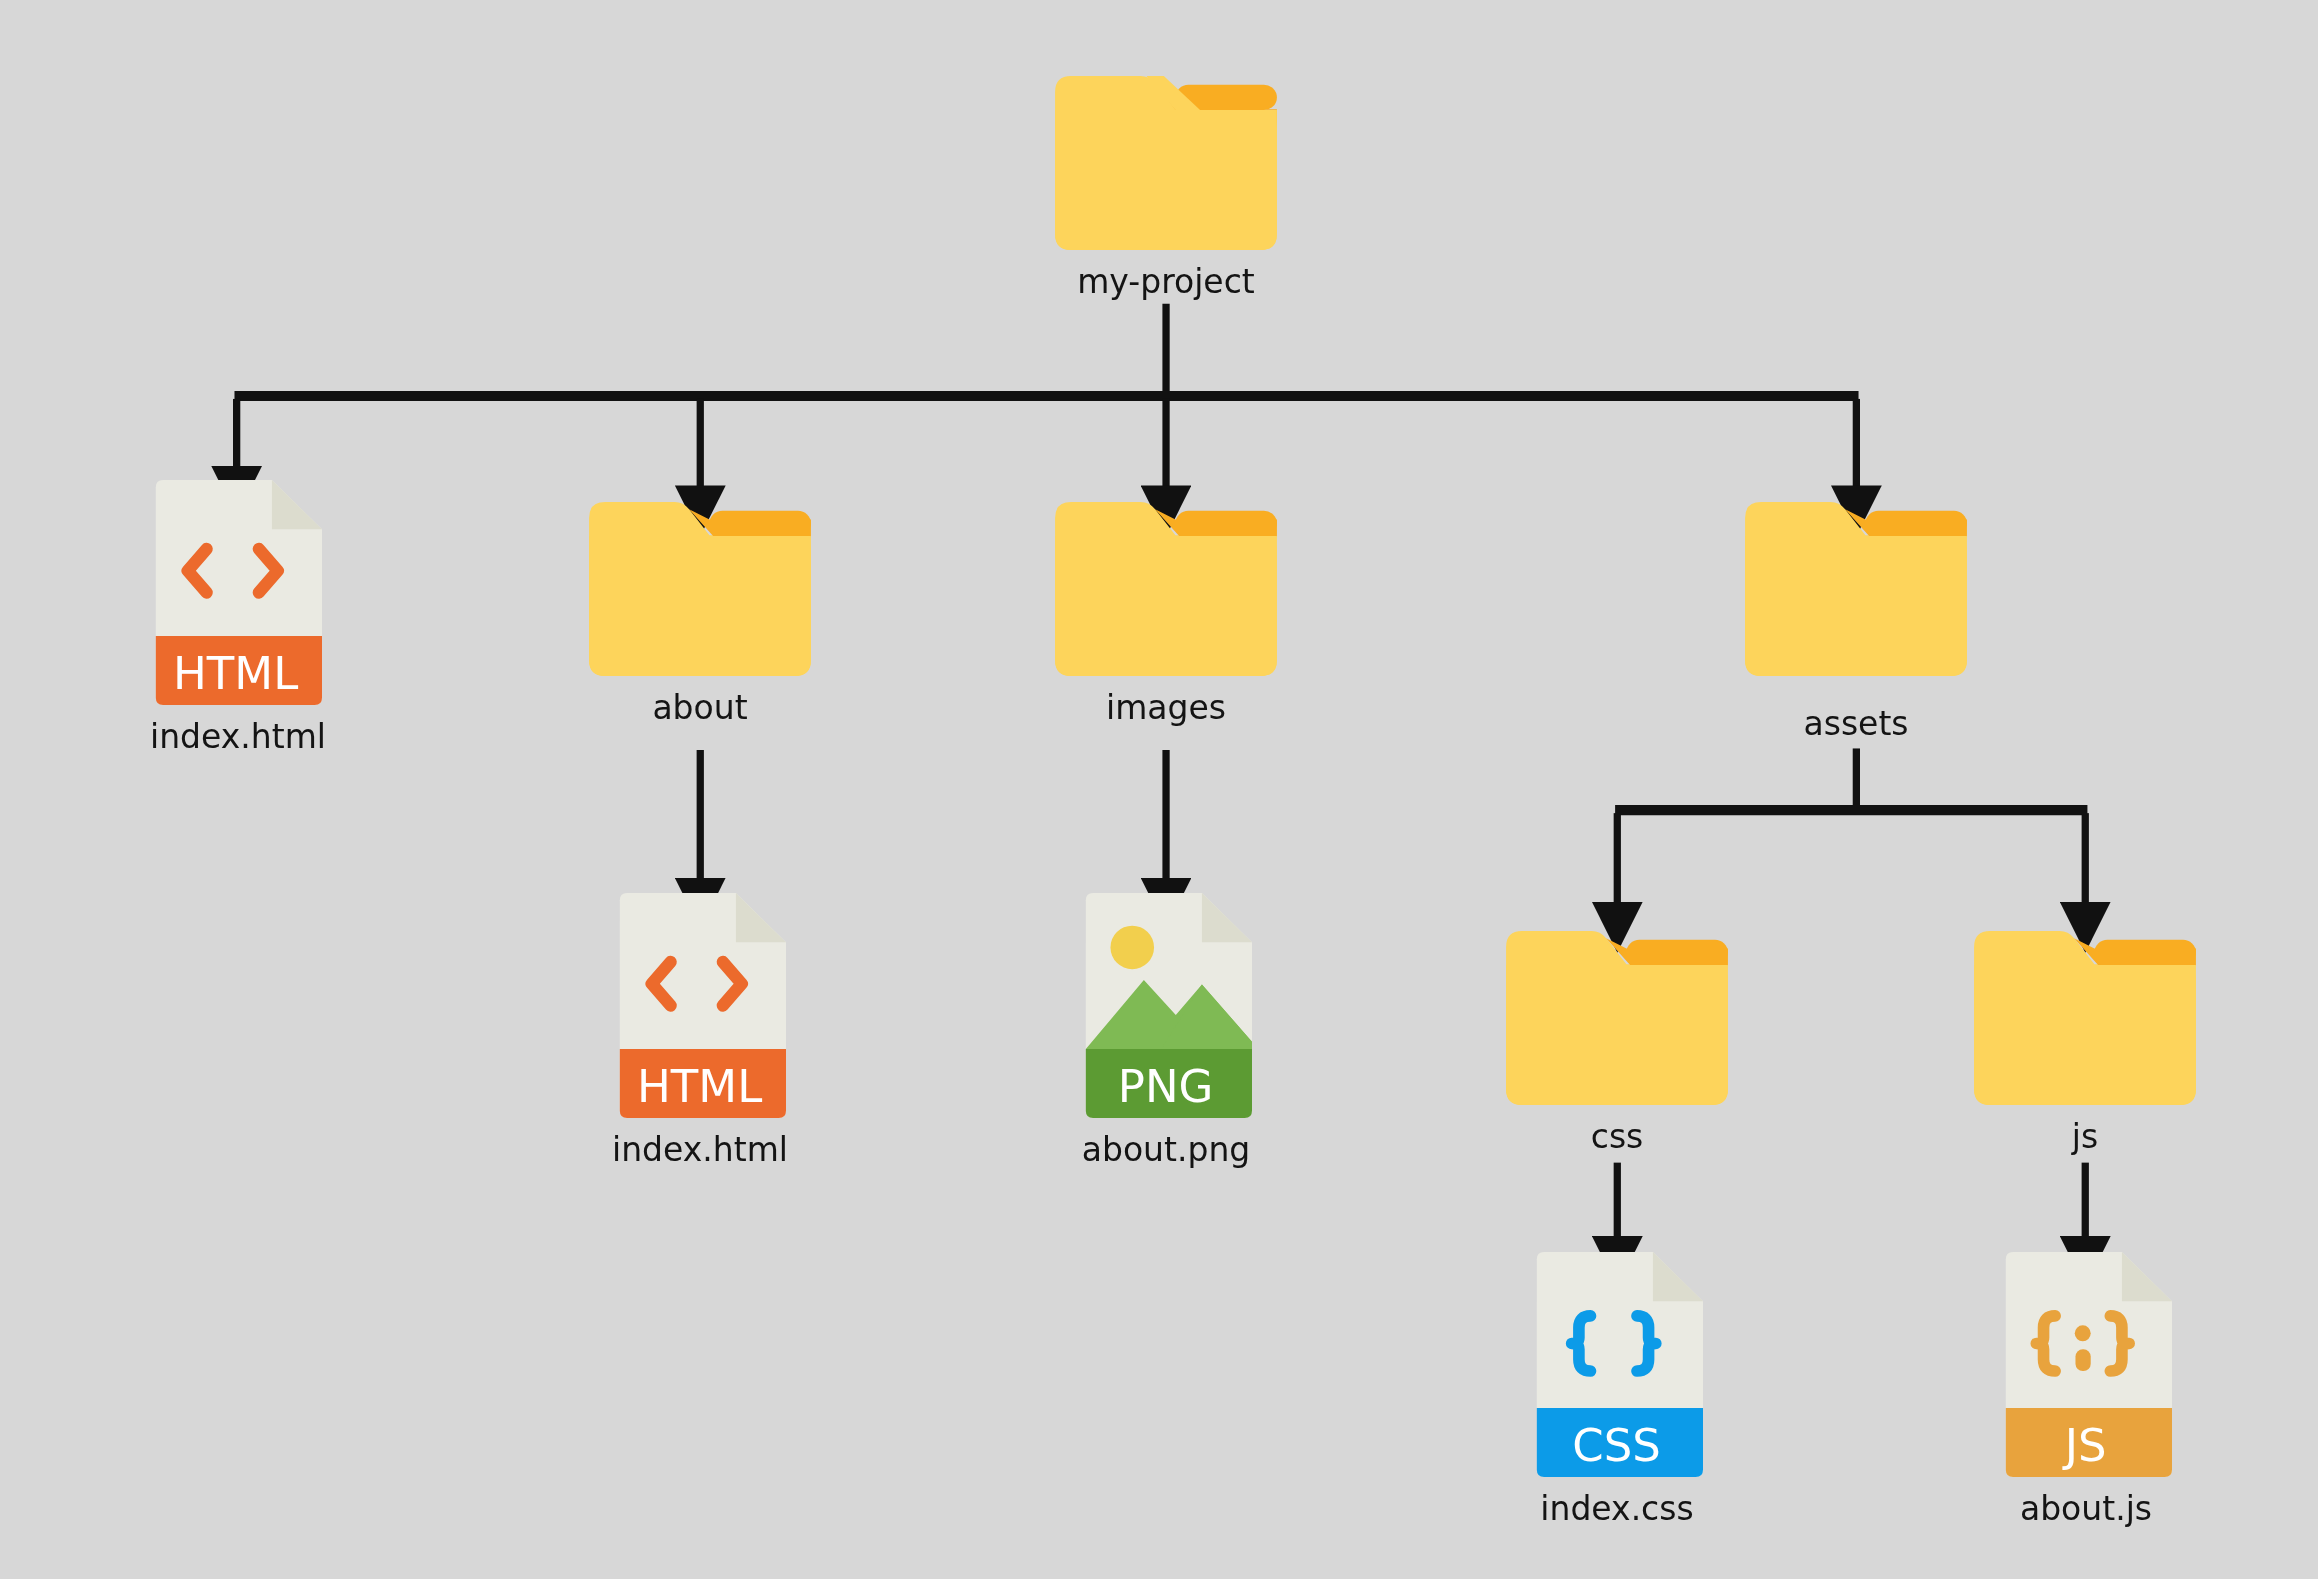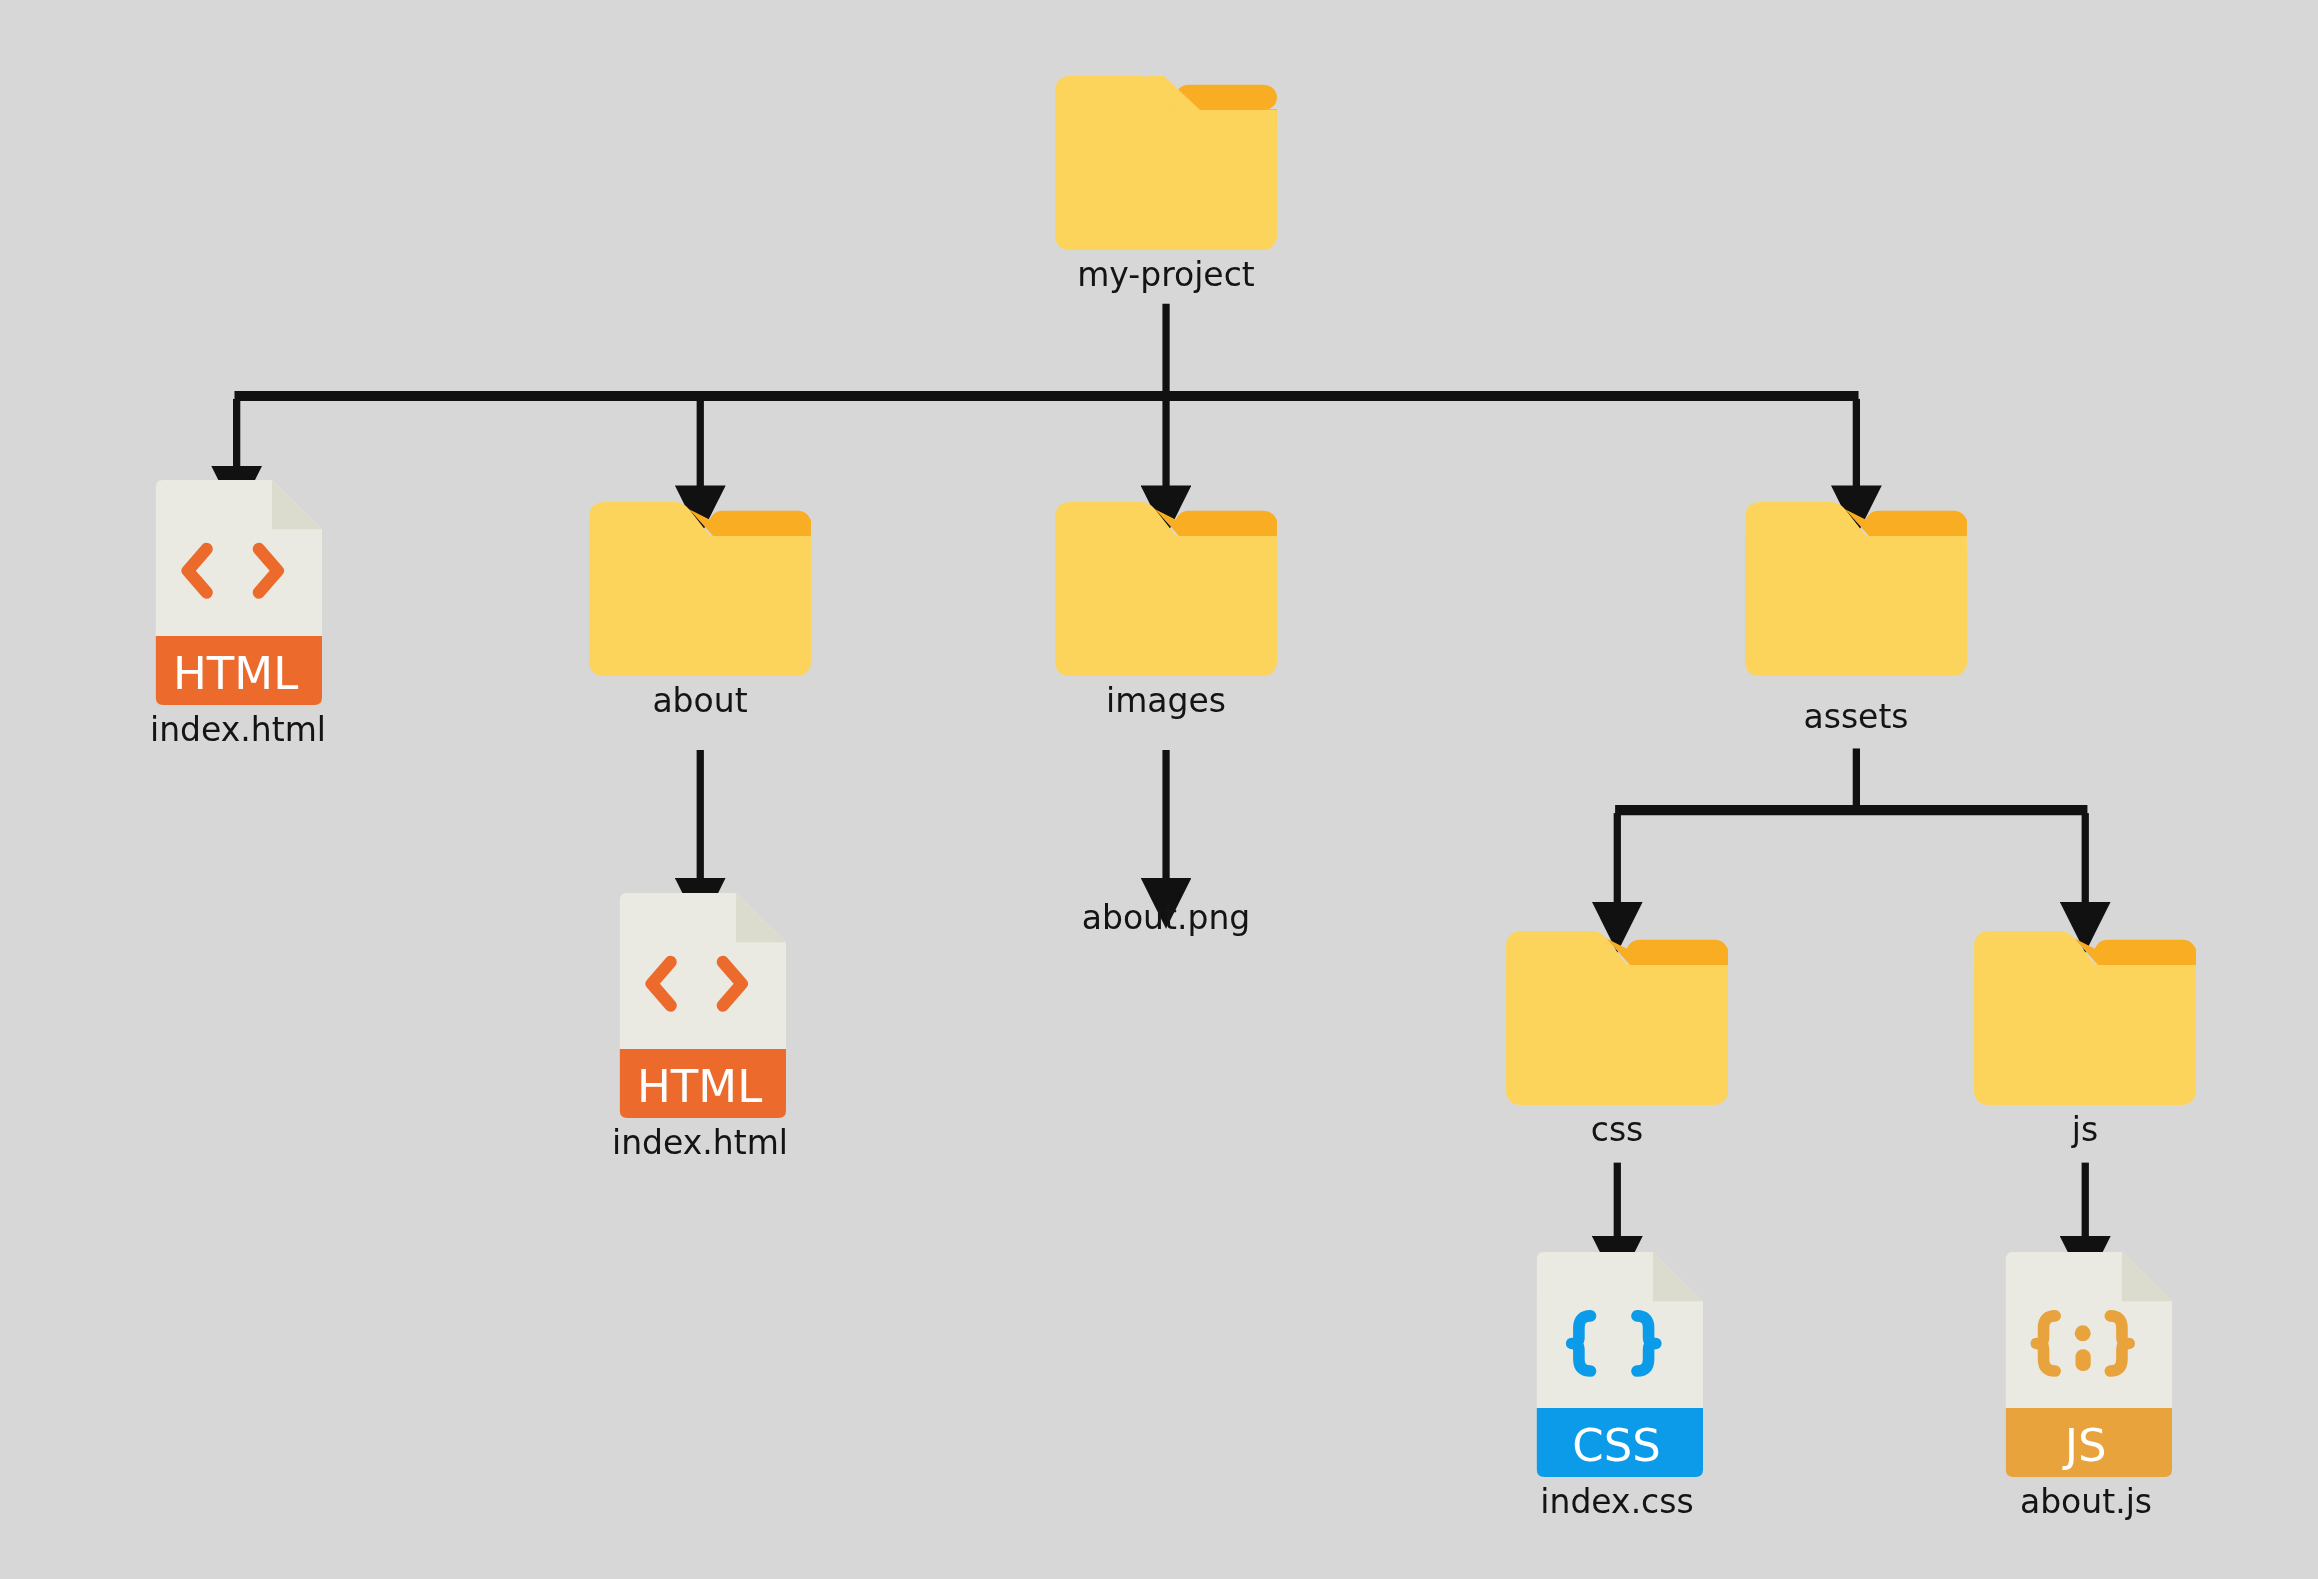--- a/index.html
+++ b/index.html
@@ -23,21 +23,21 @@
   .node {
     position: absolute;
     display: flex;
     flex-direction: column;
     align-items: center;
   }
   .node-label {
     font-size: 33px;
     color: #141414;
     line-height: 1.18;
-    margin-top: 6px;
+    margin-top: 13px;
     white-space: nowrap;
     font-family: "DejaVu Sans", sans-serif;
   }
   .icon-wrap {
     position: relative;
   }
   svg { display: block; }
 </style>
 </head>
 <body>
@@ -150,20 +150,37 @@
       <path d="M8,215 L237,215 L237,300 Q237,310 227,310 L18,310 Q8,310 8,300 Z" fill="#ec6a2c"></path>
       <path d="M78,95 L52,125 L78,155" stroke="#ec6a2c" stroke-width="17" fill="none" stroke-linecap="round" stroke-linejoin="round"></path>
       <path d="M150,95 L176,125 L150,155" stroke="#ec6a2c" stroke-width="17" fill="none" stroke-linecap="round" stroke-linejoin="round"></path>
       <text x="118" y="288" font-family="DejaVu Sans, sans-serif" font-size="62" fill="#ffffff" text-anchor="middle">HTML</text>
     </svg>
   </div>
   <div class="node-label">index.html</div>
 </div>
 
 <div class="node" style="left:1080px; top:893px; width:172px;">
+  <div class="icon-wrap">
+    <svg width="172" height="225" viewBox="0 0 237 310">
+      <path d="M8,10 Q8,0 18,0 L168,0 L237,68 L237,300 Q237,310 227,310
+               L18,310 Q8,310 8,300 Z" fill="#eaeae2"></path>
+      <path d="M168,0 L237,68 L168,68 Z" fill="#dcdcce"></path>
+      <circle cx="72" cy="75" r="30" fill="#f2cf4d"></circle>
+      <path d="M8,215 L237,215 L237,300 Q237,310 227,310 L18,310 Q8,310 8,300 Z" fill="#5c9b33"></path>
+      <clipPath id="pngClip">
+        <path d="M8,10 Q8,0 18,0 L168,0 L237,68 L237,215 L8,215 Z"></path>
+      </clipPath>
+      <g clip-path="url(#pngClip)">
+        <path d="M8,215 L88,120 L132,168 L168,126 L237,205 L237,215 Z" fill="#7fba54"></path>
+        <path d="M112,215 L168,126 L237,205 L237,215 Z" fill="#7fba54"></path>
+      </g>
+      <text x="118" y="288" font-family="DejaVu Sans, sans-serif" font-size="62" fill="#ffffff" text-anchor="middle">PNG</text>
+    </svg>
+  </div>
   <div class="node-label">about.png</div>
 </div>
 
 <div class="node" style="left:1506px; top:931px; width:222px;">
   <div class="icon-wrap">
     <svg width="222" height="174" viewBox="0 0 306 240">
       <path d="M0,22 Q0,0 22,0 L118,0 Q130,0 138,10 L166,46 L284,46 Q306,46 306,68
                L306,218 Q306,240 284,240 L22,240 Q0,240 0,218 Z" fill="#fdd45b"></path>
       <rect x="166" y="12" width="140" height="35" rx="18" fill="#f9ad22"></rect>
       <path d="M138,10 L172,48 L306,48 L306,24 L166,24 Z" fill="#f9ad22"></path>

